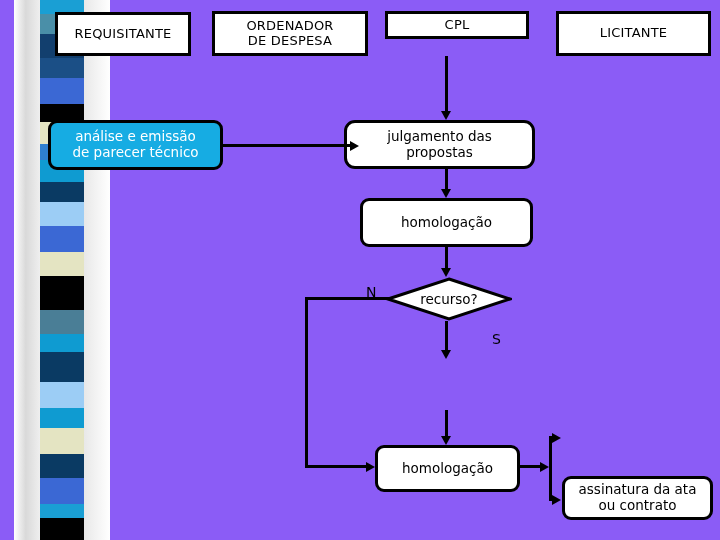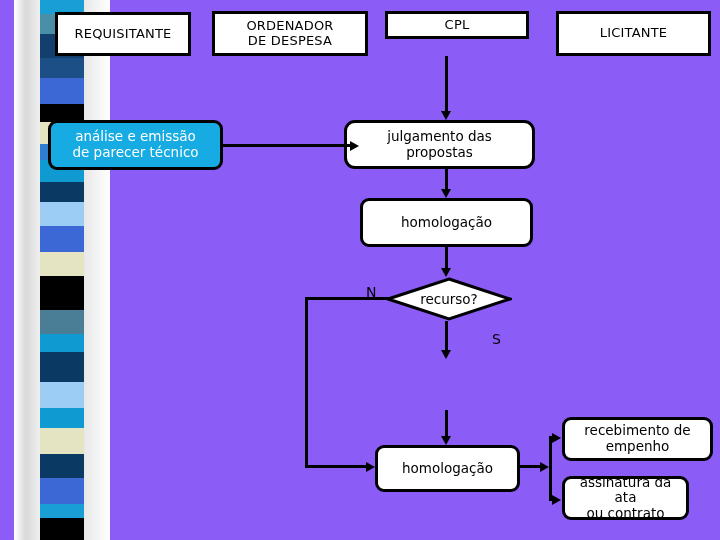--- a/index.html
+++ b/index.html
@@ -137,25 +137,22 @@
     <div class="dtext">
       <span>recurso?</span>
     </div>
   </div>
 
 
   <div class="node proc" style="left:375px;top:445px;width:145px;height:47px;">
     <span class="lbl">homologação</span>
   </div>
 
-  <div class="node proc" style="left:562px;top:417px;width:151px;height:44px;">
-    <span class="lbl">recebimento de<br>empenho</span>
-  </div>
 
-  <div class="node proc" style="left:562px;top:476px;width:127px;height:44px;">
+  <div class="node proc" style="left:562px;top:476px;width:151px;height:44px;">
     <span class="lbl">assinatura da ata<br>ou contrato</span>
   </div>
 
   <div class="vline" style="left:445px;top:56px;height:56px;"></div>
   <div class="arrow down" style="left:441px;top:111px;"></div>
 
   <div class="hline" style="left:223px;top:144px;width:128px;"></div>
   <div class="arrow right" style="left:350px;top:141px;"></div>
 
   <div class="vline" style="left:445px;top:169px;height:21px;"></div>

